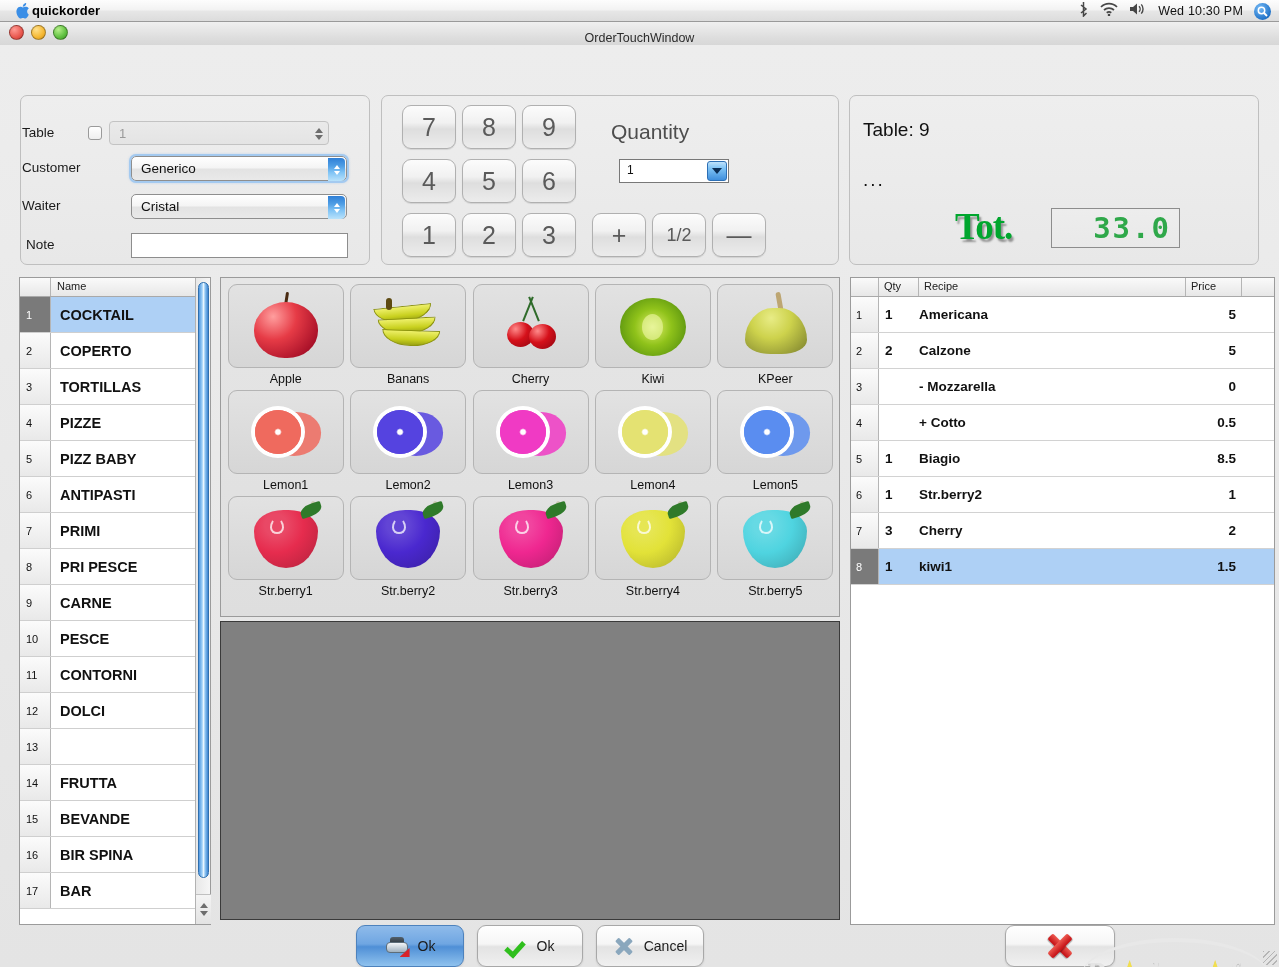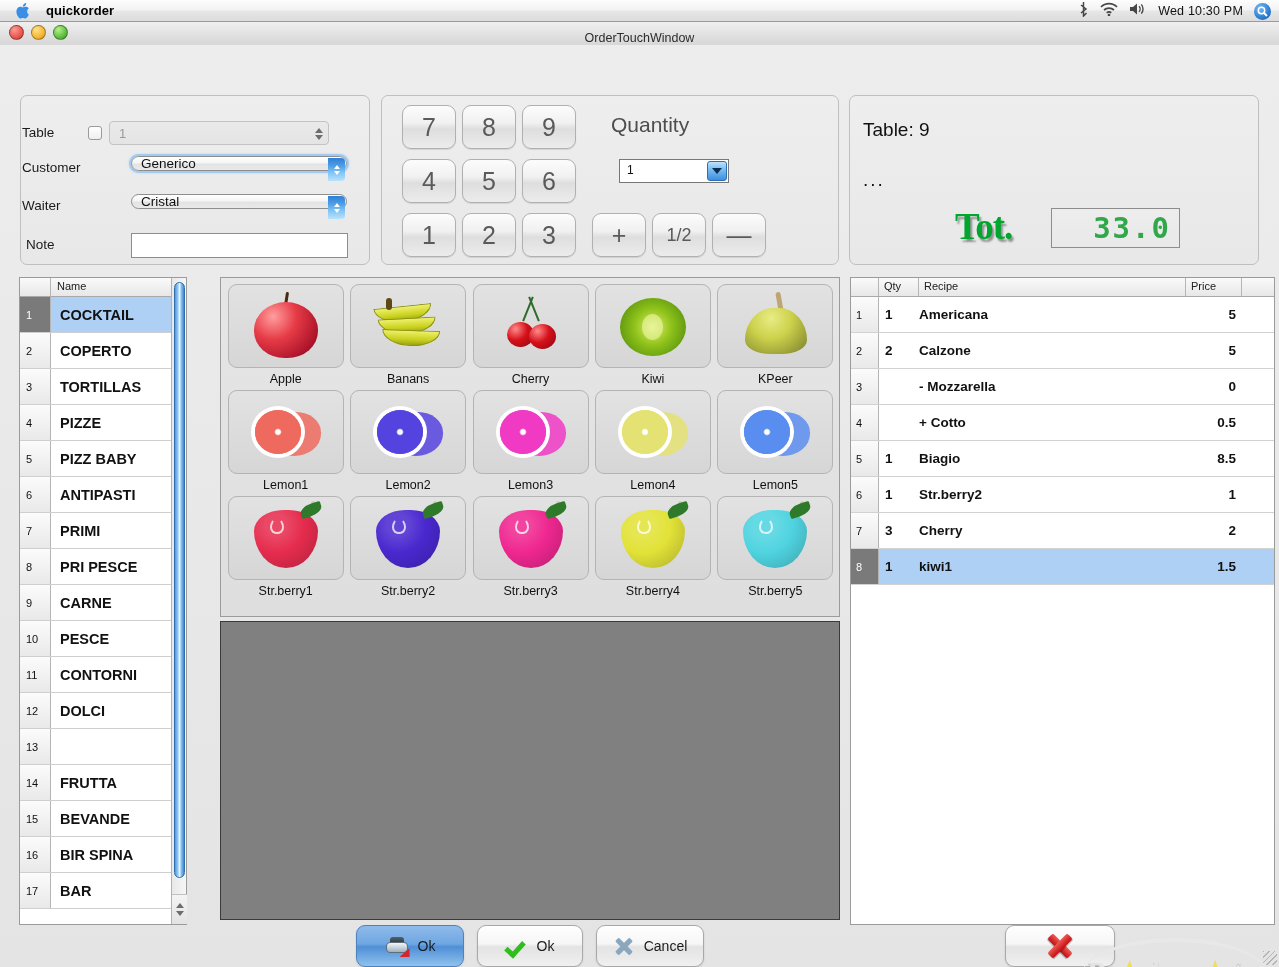--- a/index.html
+++ b/index.html
@@ -13,21 +13,21 @@
 
   
   #menubar {
     position: absolute; left: 0; top: 0; width: 1279px; height: 22px;
     background: linear-gradient(to bottom, #fdfdfd 0%, #f3f3f3 45%, #e6e6e6 55%, #dcdcdc 100%);
     border-bottom: 1px solid #9a9a9a;
     display: flex; align-items: center;
   }
   #apple-logo { margin-left: 16px; width: 16px; height: 18px; position: relative; }
   #app-title {
-    margin-left: 14px; font-size: 13px; font-weight: bold; color: #000;
+    font-size: 13px; font-weight: bold; color: #000;
     letter-spacing: 0.1px;
   }
   #menu-right {
     position: absolute; right: 8px; top: 0; height: 22px;
     display: flex; align-items: center; gap: 11px;
   }
   .mb-icon { display: inline-block; opacity: .82; }
   #menu-clock { font-size: 12.5px; color: #111; letter-spacing: .2px; }
   #spotlight {
     width: 17px; height: 17px; border-radius: 50%;
@@ -90,22 +90,22 @@
   }
   #table-spinner .sp-val { margin-left: 9px; font-size: 13px; color: #9a9a9a; }
   .sp-arrows {
     position: absolute; right: 4px; top: 2px; width: 11px; height: 20px;
     display: flex; flex-direction: column; align-items: center; justify-content: center; gap: 2px;
   }
   .tri-up   { width:0;height:0;border-left:4px solid transparent;border-right:4px solid transparent;border-bottom:5px solid #6d6d6d; }
   .tri-down { width:0;height:0;border-left:4px solid transparent;border-right:4px solid transparent;border-top:5px solid #6d6d6d; }
 
   .combo {
-    position: absolute; left: 131px; width: 216px; height: 15px;
-    border: 1px solid #8e8e8e; border-radius: 10px;
+    position: absolute; left: 131px; width: 216px; height: 25px;
+    border: 1px solid #8e8e8e; border-radius: 5px;
     background: linear-gradient(to bottom, #ffffff 0%, #f4f4f4 48%, #e3e3e3 52%, #e9e9e9 100%);
     display: flex; align-items: center;
   }
   #combo-customer { top: 111px; outline: 2px solid #a4caf0; outline-offset: 0px; box-shadow: 0 0 3px 1px rgba(120,175,235,.85); }
   #combo-waiter   { top: 149px; }
   .combo .cv { margin-left: 9px; font-size: 13.5px; color: #101010; }
   .combo-btn {
     position: absolute; right: 1px; top: 1px; width: 17px; height: 23px;
     border-radius: 0 4px 4px 0;
     background: linear-gradient(to bottom, #2f7fd6 0%, #4f9ee5 35%, #7fc3f5 62%, #b9e2fb 100%);
@@ -122,21 +122,21 @@
   .key {
     position: absolute; width: 54px; height: 44px;
     border: 1px solid #b0b0b0; border-radius: 9px;
     background: linear-gradient(to bottom, #fcfcfc 0%, #f1f1f1 40%, #dedede 55%, #ececec 100%);
     display: flex; align-items: center; justify-content: center;
     font-size: 25px; color: #5a5a5a;
     box-shadow: 0 1px 1px rgba(0,0,0,.10);
   }
   .key.small { font-size: 18px; }
   #q-label {
-    position: absolute; left: 611px; top: 68px; font-size: 21px; color: #4d4d4d;
+    position: absolute; left: 611px; top: 75px; font-size: 21px; color: #4d4d4d;
   }
   #q-combo {
     position: absolute; left: 619px; top: 114px; width: 110px; height: 24px;
     border: 1px solid #787878; background: #ffffff;
   }
   #q-combo .qv { position: absolute; left: 7px; top: 3px; font-size: 12px; color: #111; }
   #q-combo .combo-btn {
     width: 20px; height: 20px; right: 1px; top: 1px; border-radius: 3px;
     background: linear-gradient(to bottom, #bfe2fb 0%, #7fc3f5 35%, #3f8fdd 100%);
     border: 1px solid #2d6fb5;
@@ -162,21 +162,21 @@
     display: flex; align-items: center; justify-content: flex-end;
   }
   #tot-value {
     font-family: "DejaVu Sans Mono", monospace;
     font-size: 29px; font-weight: bold; color: #2fa84a;
     letter-spacing: 2px; padding-right: 8px;
   }
 
   
   #cat-wrap {
-    position: absolute; left: 19px; top: 232px; width: 168px; height: 648px;
+    position: absolute; left: 19px; top: 232px; width: 192px; height: 648px;
     border: 1px solid #9b9b9b; background: #ffffff;
   }
   #cat-header {
     display: flex; height: 19px;
     background: linear-gradient(to bottom, #fafafa, #e7e7e7);
     border-bottom: 1px solid #a9a9a9;
   }
   #cat-header .hnum { width: 31px; border-right: 1px solid #b5b5b5; }
   #cat-header .hname { flex: 1; font-size: 11px; color: #202020; padding: 2px 0 0 6px; }
   .cat-row {

